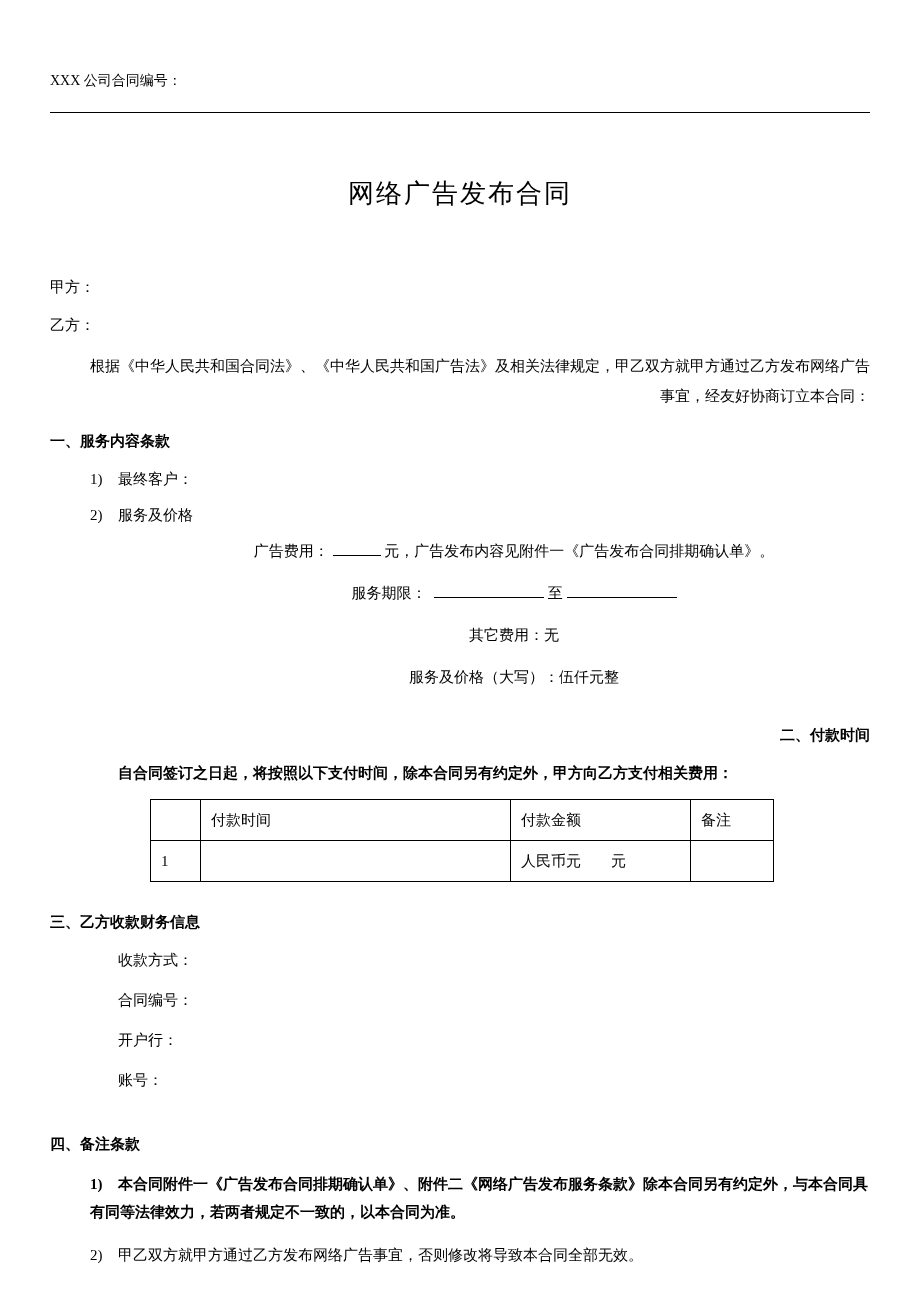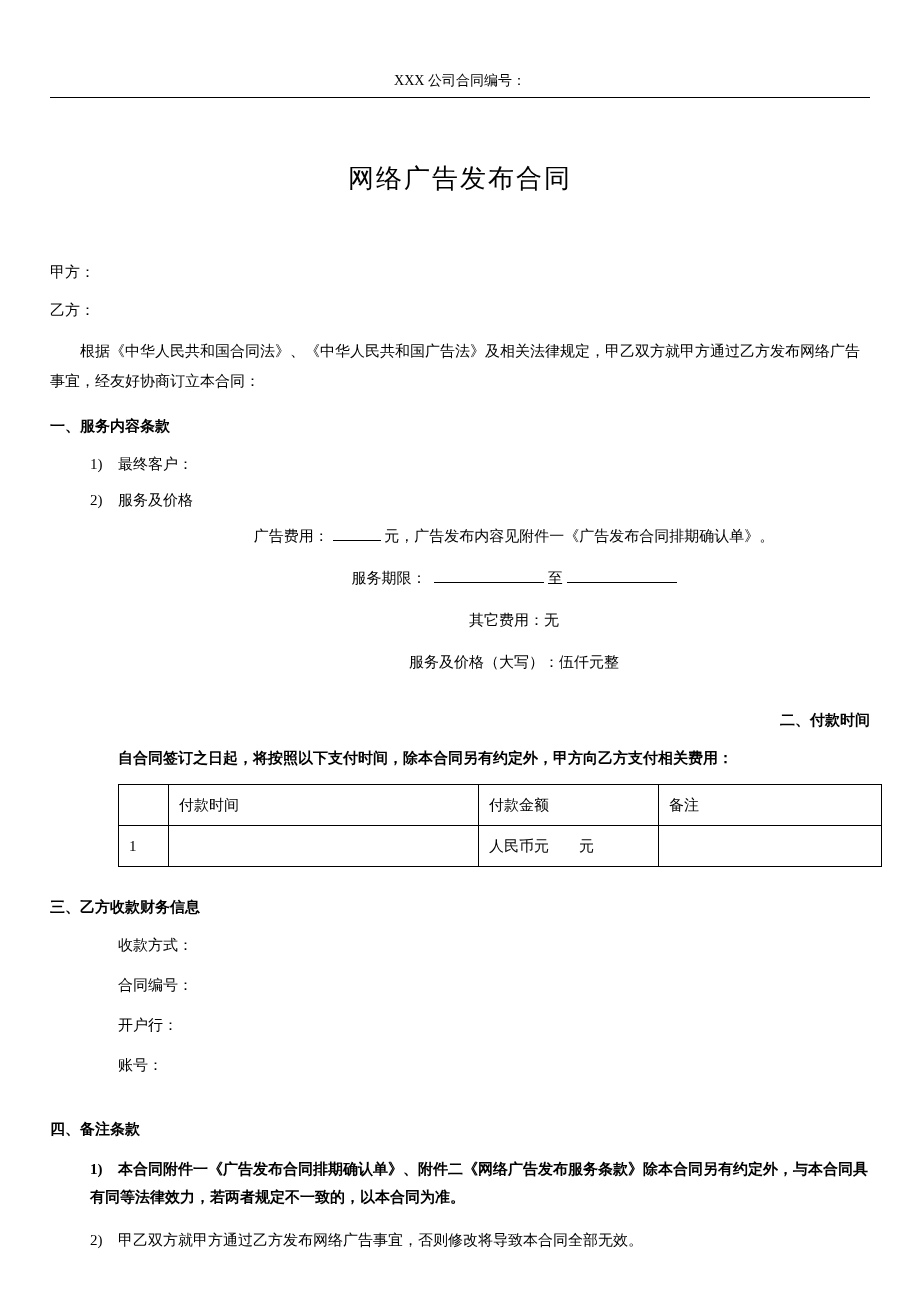--- a/index.html
+++ b/index.html
@@ -8,43 +8,44 @@
       background: #ffffff;
       width: 920px;
       margin: 0 auto;
       padding: 70px 50px 50px 50px;
       color: #000;
       font-size: 15px;
       line-height: 1.6;
     }
     .header-row {
       display: flex;
-      justify-content: center;
+      justify-content: flex-start;
       font-size: 14px;
-      padding-bottom: 5px;
+      padding-bottom: 20px;
       border-bottom: 1.5px solid #000;
       margin-bottom: 60px;
     }
     .title {
       text-align: center;
       font-size: 26px;
       font-weight: normal;
       font-family: "SimSun", "宋体", serif;
       margin-bottom: 60px;
       letter-spacing: 2px;
     }
     .party-line {
       margin-bottom: 14px;
       font-size: 15px;
     }
     .preamble {
       margin-top: 0;
       margin-bottom: 18px;
       text-indent: 2em;
       line-height: 2;
+      text-align: right;
     }
     .section-heading {
       font-weight: bold;
       font-size: 15px;
       margin-top: 16px;
       margin-bottom: 14px;
     }
     .numbered-item {
       margin-left: 40px;
       margin-bottom: 12px;
@@ -76,22 +77,22 @@
       height: 1em;
       vertical-align: baseline;
     }
     .section2-intro {
       margin-left: 68px;
       margin-bottom: 14px;
       font-weight: bold;
     }
     table.pay {
       border-collapse: collapse;
-      margin-left: 68px;
-      width: 764px;
+      margin-left: 100px;
+      width: 624px;
       margin-bottom: 28px;
     }
     table.pay td, table.pay th {
       border: 1px solid #000;
       padding: 8px 10px;
       text-align: left;
       font-weight: normal;
       font-size: 15px;
     }
     .col-idx { width: 50px; }

